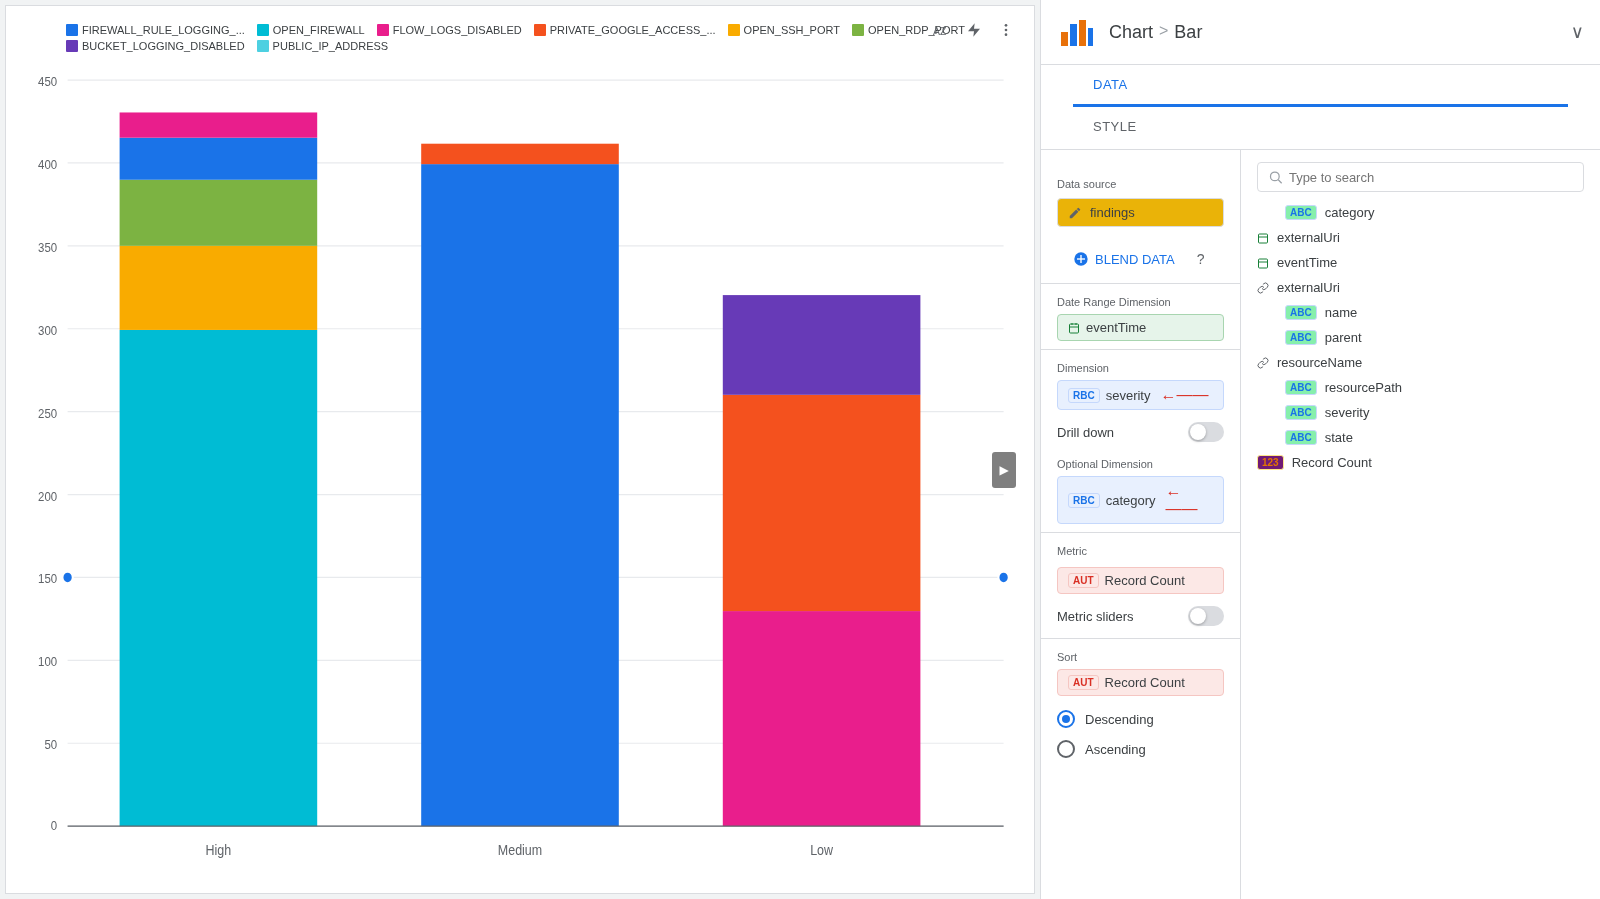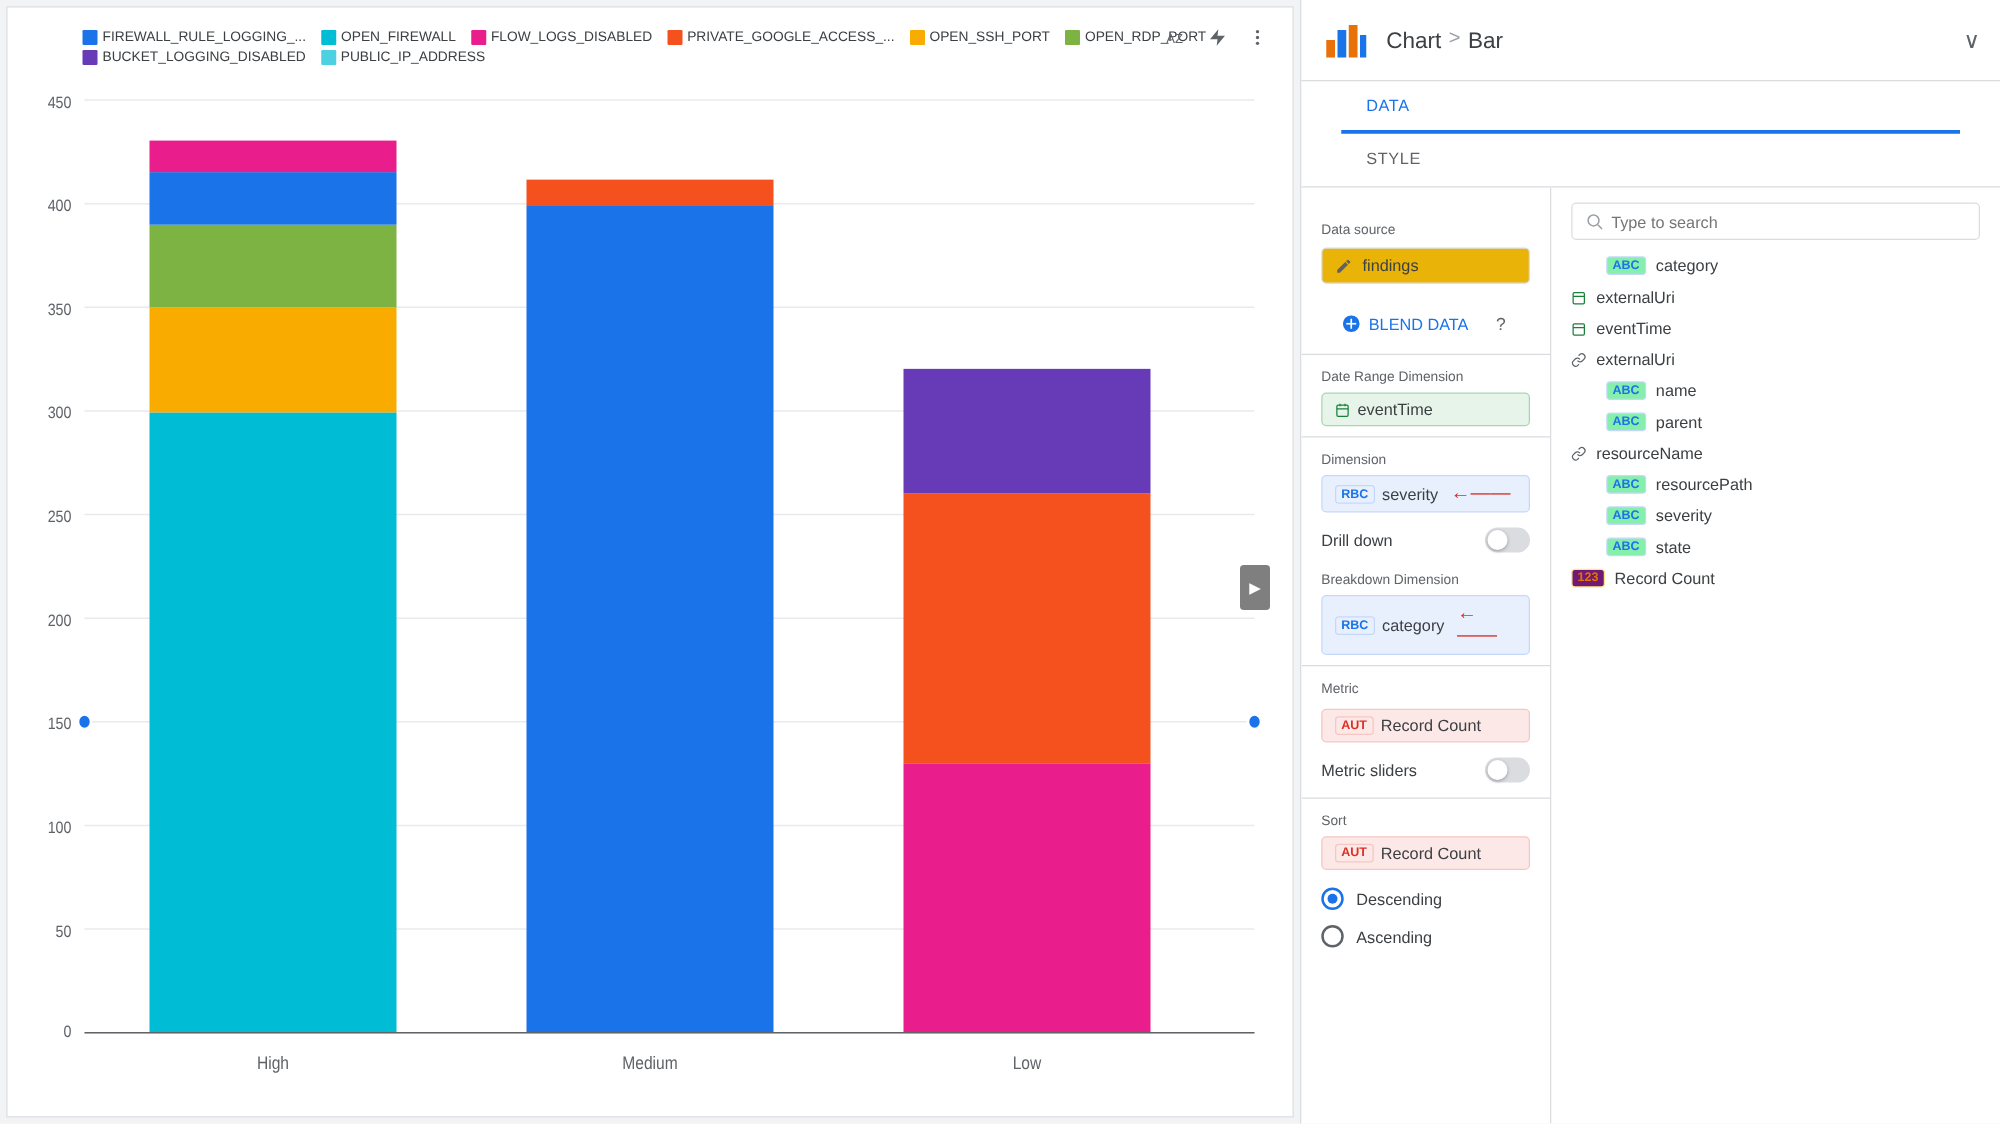--- a/index.html
+++ b/index.html
@@ -635,21 +635,21 @@
       </div>
 
       <div class="toggle-row">
         <span class="toggle-label">Drill down</span>
         <div class="toggle">
           <div class="toggle-knob"></div>
         </div>
       </div>
 
       <div class="field-section">
-        <div class="field-label">Breakdown Dimension</div>
+        <div class="field-label">Optional Dimension</div>
         <div class="field-chip">
           <span class="type-badge">RBC</span>
           <span>category</span>
           <span class="red-arrow">←——</span>
         </div>
       </div>
 
       <div class="divider"></div>
 
       <div style="padding: 8px 16px 4px 16px;">

